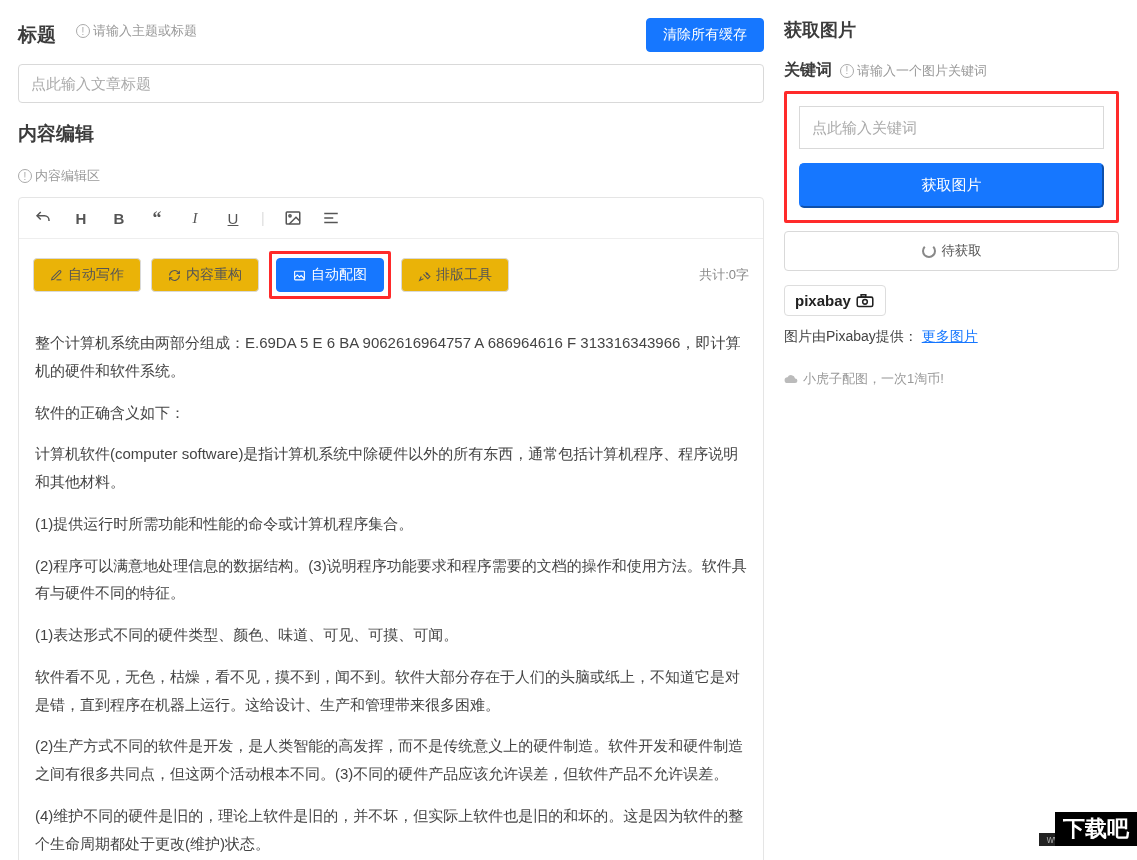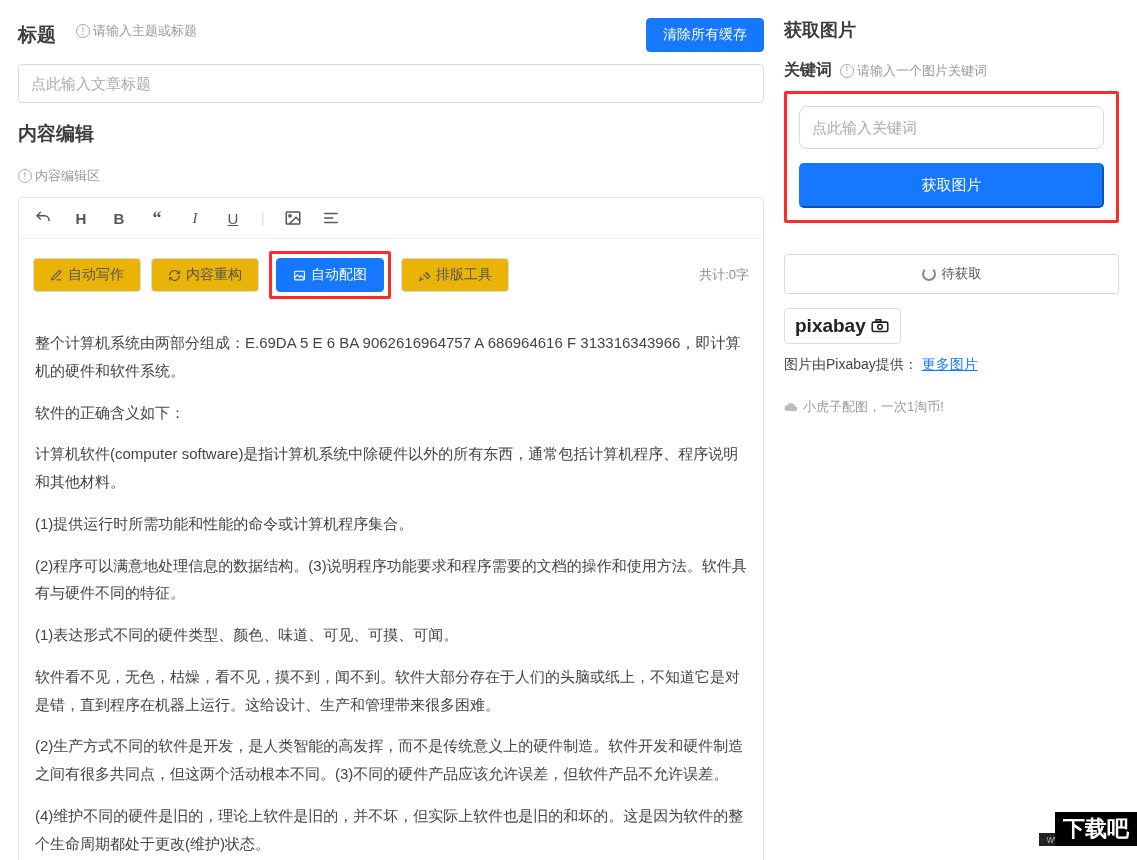--- a/index.html
+++ b/index.html
@@ -23,25 +23,25 @@
 .tb-icon svg { width: 18px; height: 18px; }
 .toolbar-row2 { display: flex; align-items: center; gap: 10px; padding: 12px 14px; }
 .highlight-red { border: 3px solid #ff2a2a; padding: 4px; border-radius: 2px; }
 .count { margin-left: auto; font-size: 13px; color: #888; }
 .editor-body { padding: 10px 16px 16px 16px; font-size: 15px; line-height: 1.85; color: #444; }
 .editor-body p { margin: 8px 0 14px 0; }
 .sidebar h3 { font-size: 18px; font-weight: 600; color: #3c3c3c; margin-bottom: 18px; }
 .kw-row { display: flex; align-items: center; gap: 8px; margin-bottom: 10px; }
 .kw-label { font-size: 16px; font-weight: 600; color: #3c3c3c; }
 .kw-box { border: 3px solid #ff2a2a; padding: 12px; border-radius: 2px; }
-.kw-input { width: 100%; padding: 12px; border: 1px solid #d9d9d9; border-radius: 8px; font-size: 15px; margin-bottom: 14px; }
+.kw-input { width: 100%; padding: 12px; border: 1px solid #d9d9d9; border-radius: 0; font-size: 15px; margin-bottom: 14px; }
 .kw-input::placeholder { color: #aaa; }
-.pending-btn { width: 100%; padding: 10px; border: 1px solid #d9d9d9; border-radius: 4px; background: #fff; display: flex; align-items: center; justify-content: center; gap: 6px; color: #555; margin-top: 31px; cursor: pointer; }
+.pending-btn { width: 100%; padding: 10px; border: 1px solid #d9d9d9; border-radius: 4px; background: #fff; display: flex; align-items: center; justify-content: center; gap: 6px; color: #555; margin-top: 8px; cursor: pointer; }
 .spinner { width: 14px; height: 14px; border: 2px solid #888; border-top-color: transparent; border-radius: 50%; }
-.pixabay-badge { display: inline-flex; align-items: center; gap: 4px; border: 1px solid #ddd; border-radius: 4px; padding: 6px 10px; margin-top: 14px; font-weight: 600; font-size: 19px; color: #222; }
+.pixabay-badge { display: inline-flex; align-items: center; gap: 4px; border: 1px solid #ddd; border-radius: 4px; padding: 6px 10px; margin-top: 14px; font-weight: 600; font-size: 15px; color: #222; }
 .credit-row { margin-top: 12px; font-size: 14px; color: #444; }
 .credit-row a { color: #1677ff; text-decoration: underline; }
 .note-row { margin-top: 24px; font-size: 13px; color: #999; display: flex; align-items: center; gap: 5px; }
 .watermark { position: absolute; right: 0; bottom: 0; background: #000; color: #fff; padding: 2px 8px; font-size: 22px; font-weight: bold; }
 .watermark-wrap { position: absolute; right: 0; bottom: 14px; }
 .btn .icon-svg { width: 13px; height: 13px; }
 .sep { color: #ddd; }
 </style>
 </head>
 <body>

